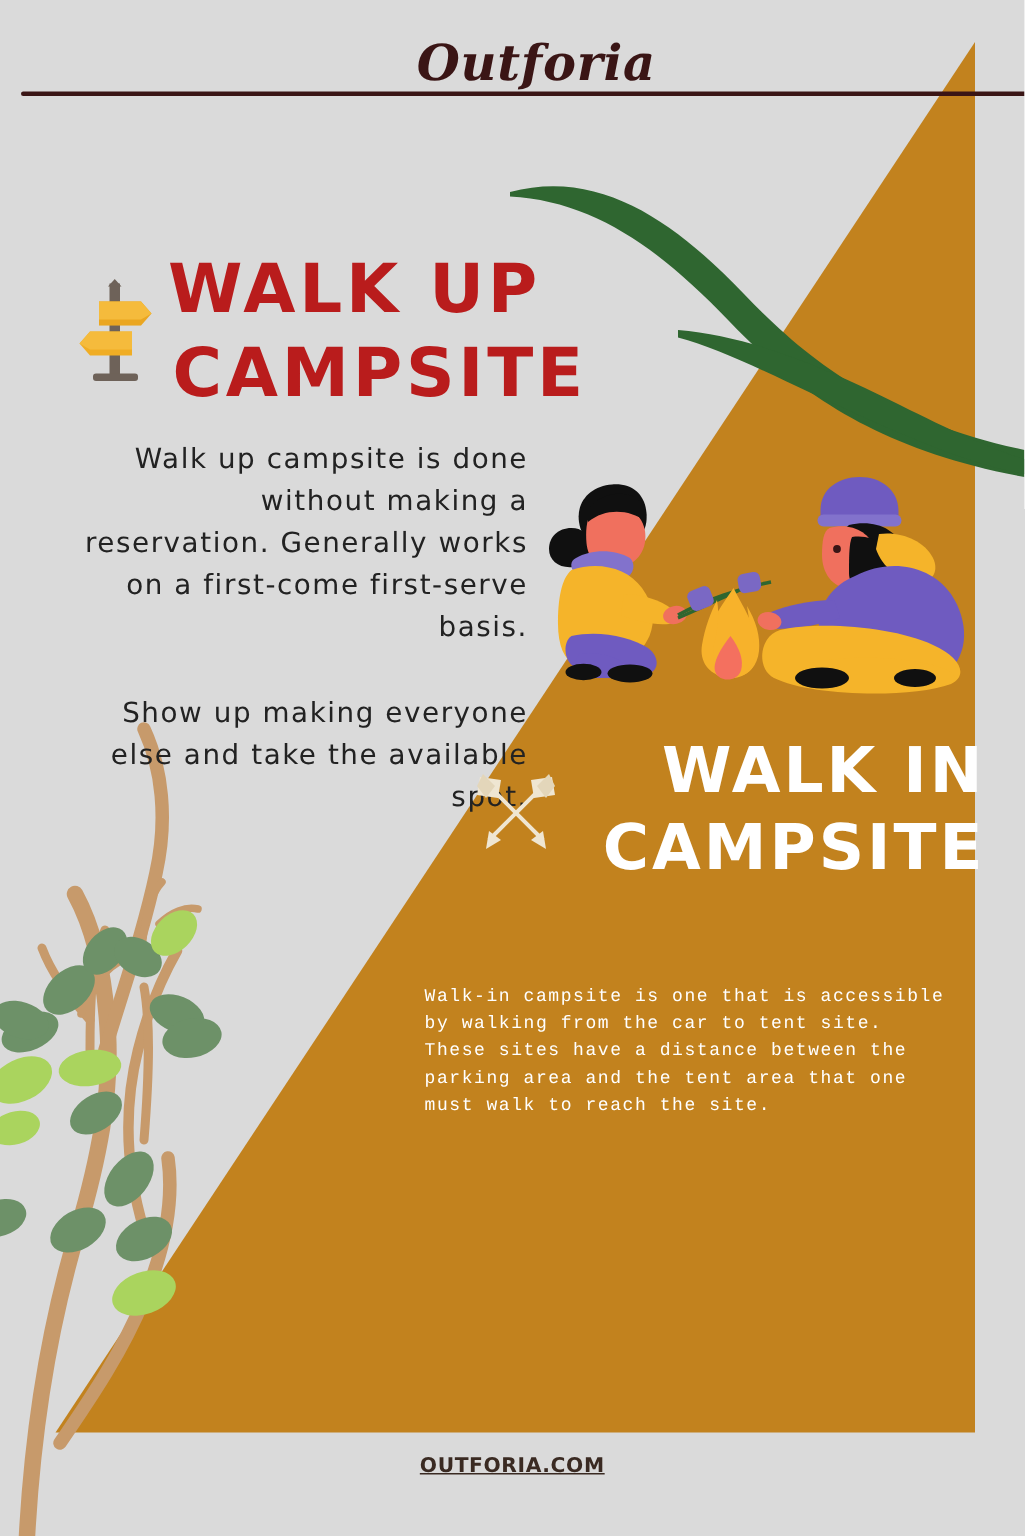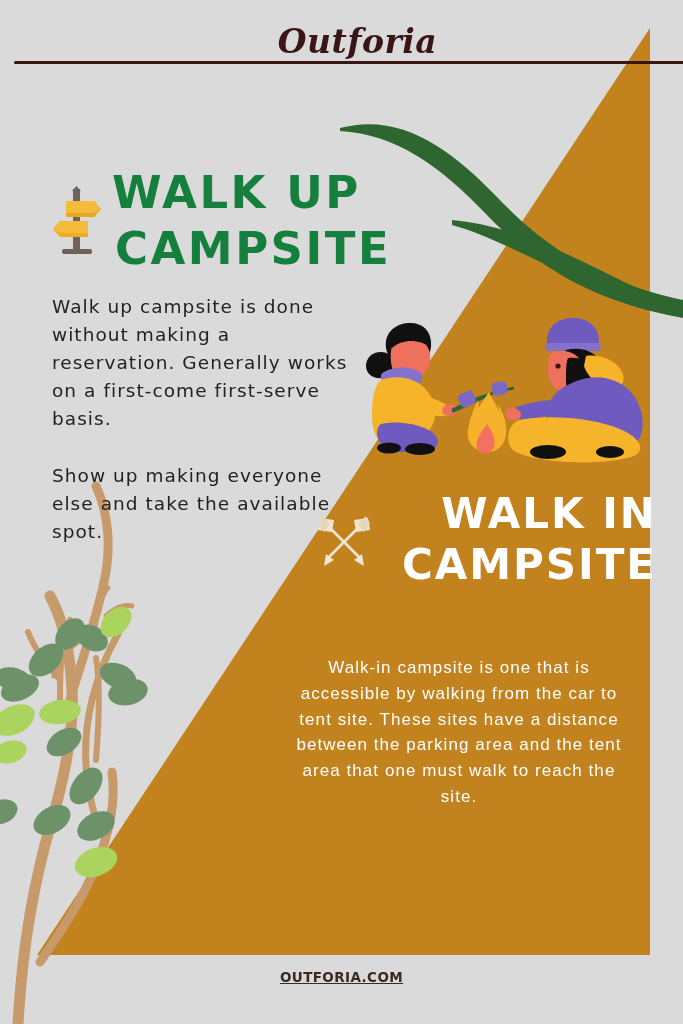--- a/index.html
+++ b/index.html
@@ -76,34 +76,35 @@
     height: 78px;
   }
   .walkup-title {
     margin: 0;
     padding-left: 66px;
     font-family: "DejaVu Sans", sans-serif;
     font-weight: bold;
     font-size: 45px;
     line-height: 1.24;
     letter-spacing: 2.5px;
-    color: #15803d;
+    color: #b91c1c;
     text-transform: uppercase;
   }
   .walkup-title .l2 {
     display: block;
     padding-left: 3px;
   }
 
   .walkup-body {
     position: absolute;
     left: 52px;
     top: 293px;
     width: 300px;
     z-index: 6;
+    text-align: right;
   }
   .para {
     margin: 0 0 28px 0;
     font-family: "DejaVu Sans", sans-serif;
     font-size: 18.5px;
     line-height: 1.52;
     letter-spacing: 1.05px;
     color: #222222;
   }
   .para:last-child { margin-bottom: 0; }
@@ -139,26 +140,25 @@
 
   .walkin-body {
     position: absolute;
     left: 283px;
     top: 655px;
     width: 352px;
     z-index: 6;
   }
   .para-light {
     margin: 0;
-    font-family: Liberation Sans, sans-serif;
-    font-size: 17px;
+    font-family: Liberation Mono, monospace;
+    font-size: 12px;
     line-height: 1.52;
     letter-spacing: 1.05px;
     color: #ffffff;
-    text-align: center;
   }
 
   
   .footer {
     position: absolute;
     left: 0;
     top: 968px;
     width: 683px;
     text-align: center;
     z-index: 6;

